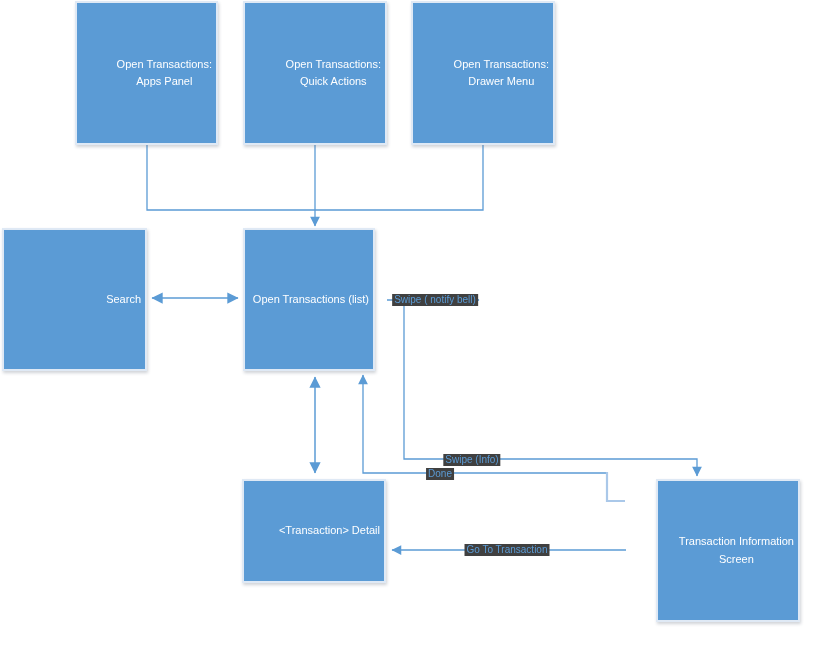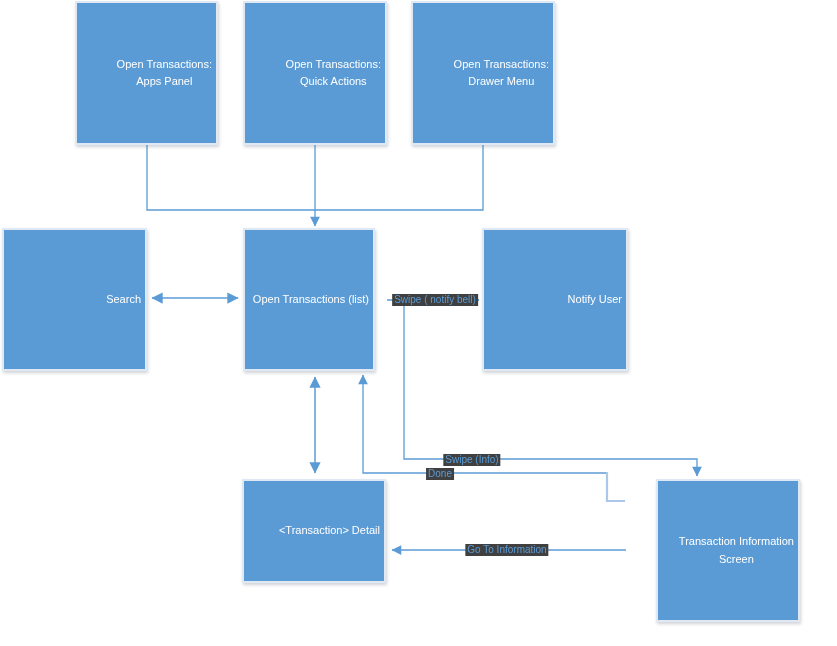--- a/index.html
+++ b/index.html
@@ -85,29 +85,26 @@
   <div class="node" style="left: 411px; top: 1px; width: 144px; height: 144px;">
     <span class="node-label">Open Transactions:
 Drawer Menu</span>
   </div>
   <div class="node" style="left: 2px; top: 228px; width: 145px; height: 143px;">
     <span class="node-label">Search</span>
   </div>
   <div class="node" style="left: 243px; top: 228px; width: 132px; height: 143px;">
     <span class="node-label">Open Transactions (list)</span>
   </div>
-  <div class="node" style="left: 482px; top: 228px; width: 146px; height: 143px;">
-    <span class="node-label">Notify User</span>
-  </div>
   <div class="node" style="left: 242px; top: 479px; width: 144px; height: 104px;">
     <span class="node-label">&lt;Transaction&gt; Detail</span>
   </div>
   <div class="node" style="left: 626px; top: 479px; width: 144px; height: 143px; margin-left: 30px;">
     <span class="node-label">Transaction Information
 Screen</span>
   </div>
 
   <span class="edge-label" style="left: 435px; top: 300px;">Swipe ( notify bell)</span>
   <span class="edge-label" style="left: 472px; top: 460px;">Swipe (Info)</span>
   <span class="edge-label" style="left: 440px; top: 474px;">Done</span>
-  <span class="edge-label" style="left: 507px; top: 550px;">Go To Information</span>
+  <span class="edge-label" style="left: 507px; top: 550px;">Go To Transaction</span>
 
 </div>
 
 </body></html>

